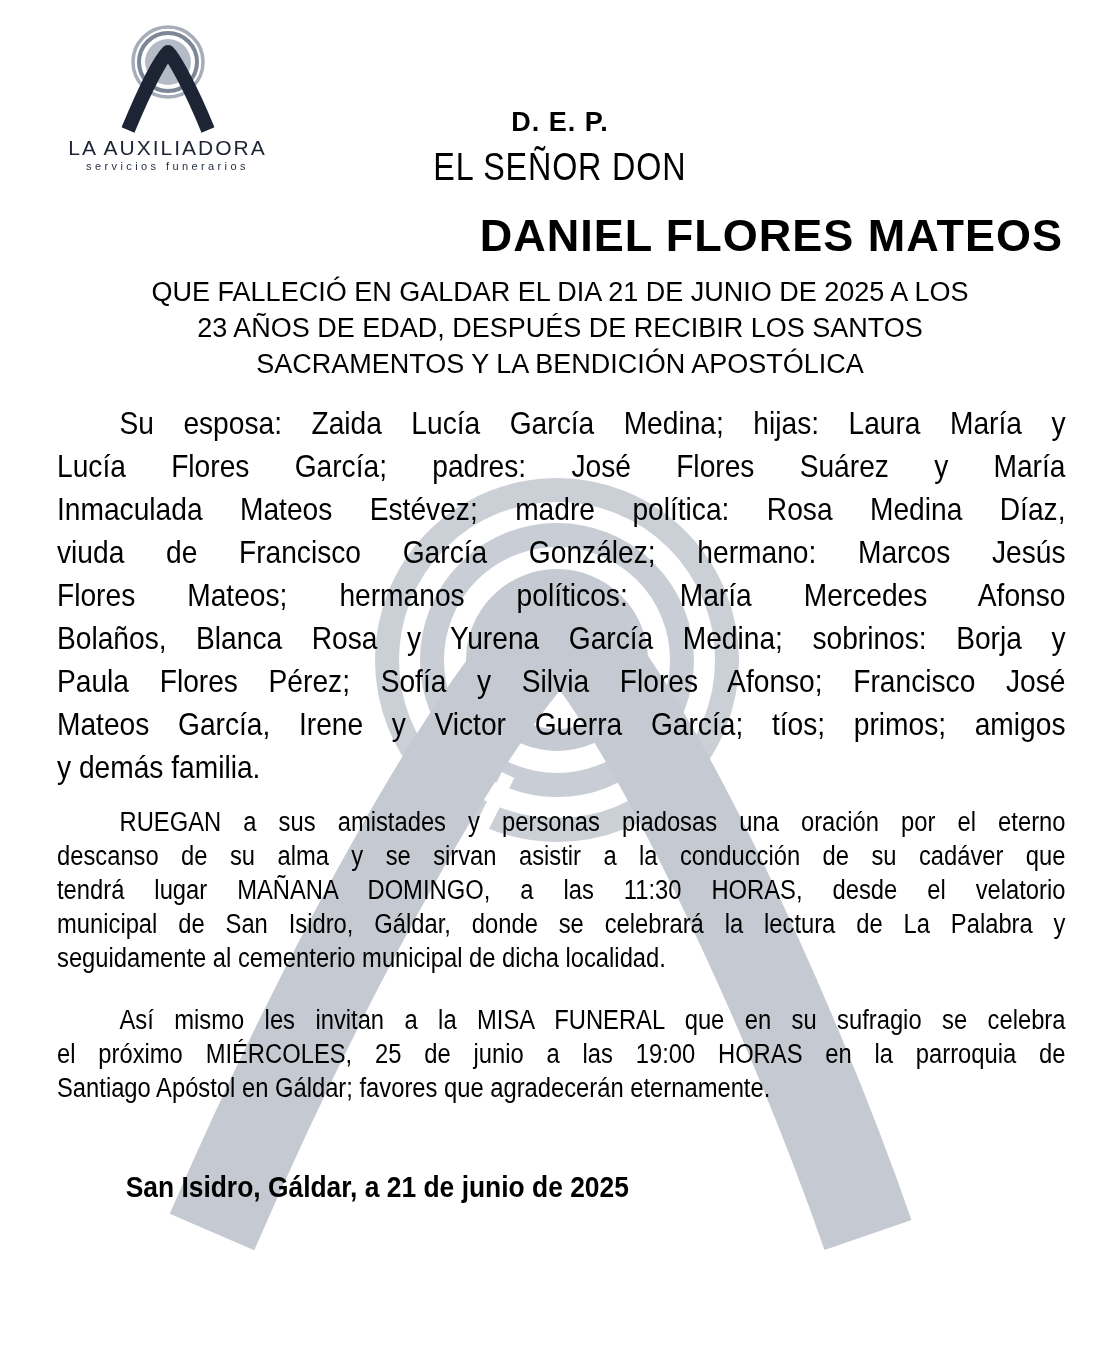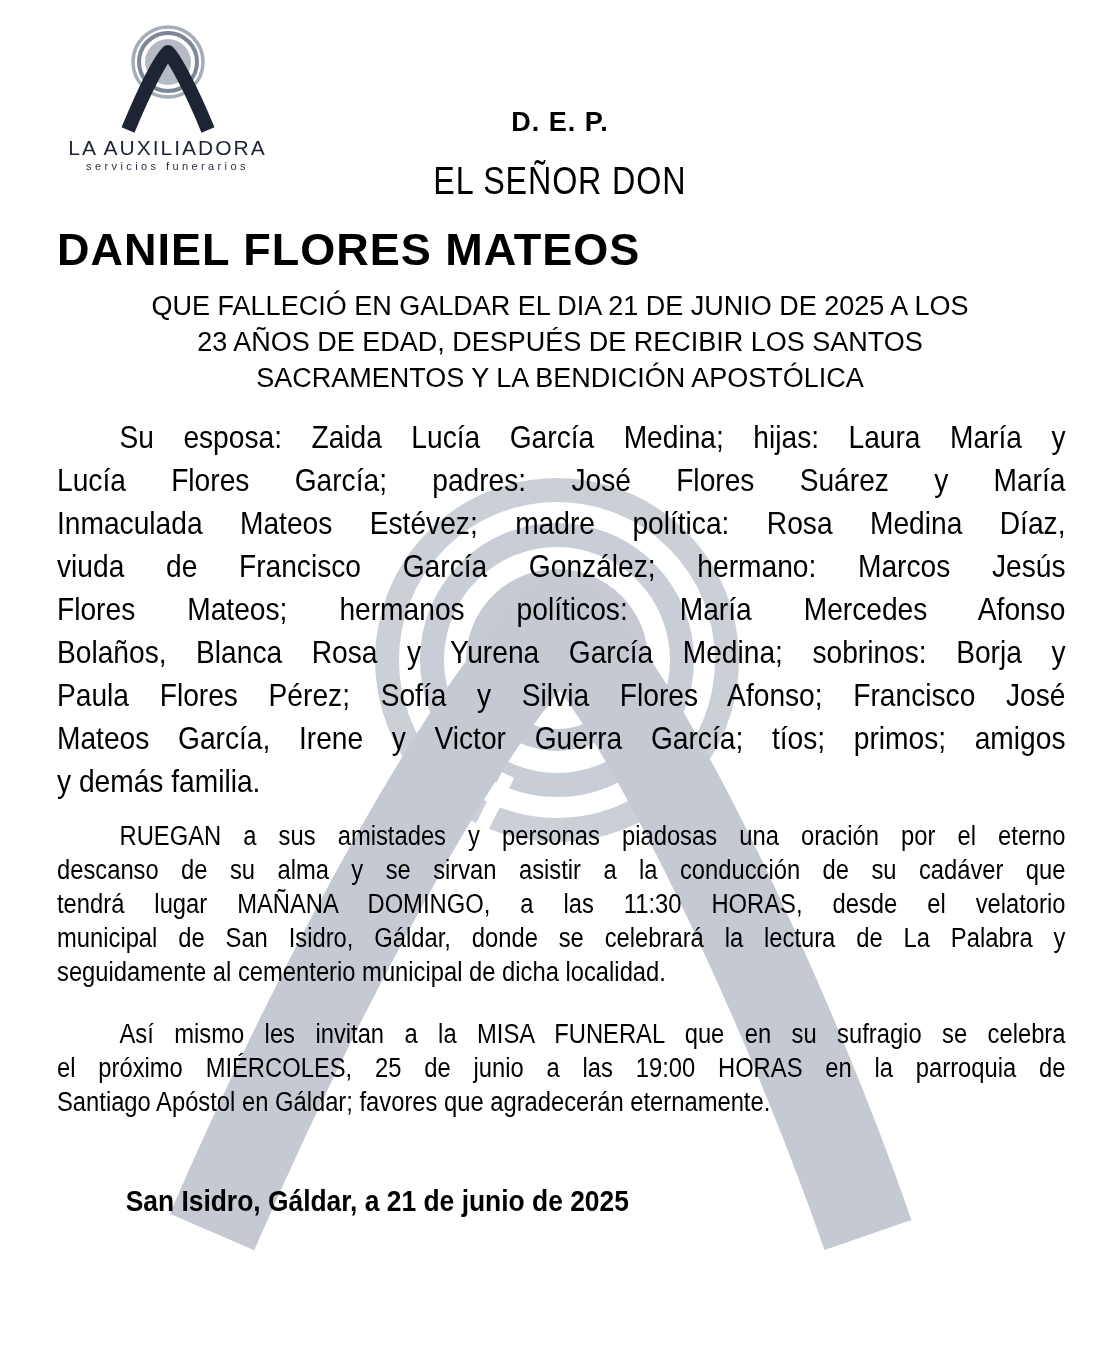--- a/index.html
+++ b/index.html
@@ -11,23 +11,23 @@
   
   .watermark { position:absolute; left:0; top:0; z-index:0; }
   
   .brand { position:absolute; left:50px; top:22px; width:235px; text-align:center; color:#1d2434; z-index:2; }
   .brand-icon { display:block; margin:0 auto; }
   .brand-name { font-size:21px; letter-spacing:2px; margin-top:2px; white-space:nowrap; }
   .brand-tagline { font-size:11px; letter-spacing:3.4px; color:#273047; white-space:nowrap; }
   
   .content { position:relative; z-index:1; padding:106px 55px 0 57px; }
   .dep { text-align:center; font-weight:bold; font-size:27px; line-height:32px; letter-spacing:1px; }
-  .salutation-row { text-align:center; margin-top:20px; font-size:38px; line-height:46px; }
+  .salutation-row { text-align:center; margin-top:6px; font-size:38px; line-height:46px; }
   .salutation { display:inline-block; transform:scaleX(0.85); transform-origin:50% 50%; letter-spacing:1px; }
-  .deceased { text-align:left; font-size:45px; line-height:56px; font-weight:bold; letter-spacing:1px; margin-top:18px; }
+  .deceased { text-align:right; font-size:45px; line-height:56px; font-weight:bold; letter-spacing:1px; margin-top:18px; }
   .statement { width:1004px; margin:10px auto 0; font-weight:normal; font-size:27px; line-height:36px; }
   .statement .wline { text-align:center; }
   
   .para { width:1146px; transform:scaleX(0.88); transform-origin:0 0; }
   .para .wline { text-align:justify; text-align-last:justify; }
   .para .wline:first-child { text-indent:71px; }
   .para .wline:last-child { text-align-last:left; }
   .para-lg { font-size:32px; line-height:43px; margin-top:20px; }
   .para-sm { font-size:27px; line-height:34px; }
   .mt-ruegan { margin-top:16px; }

